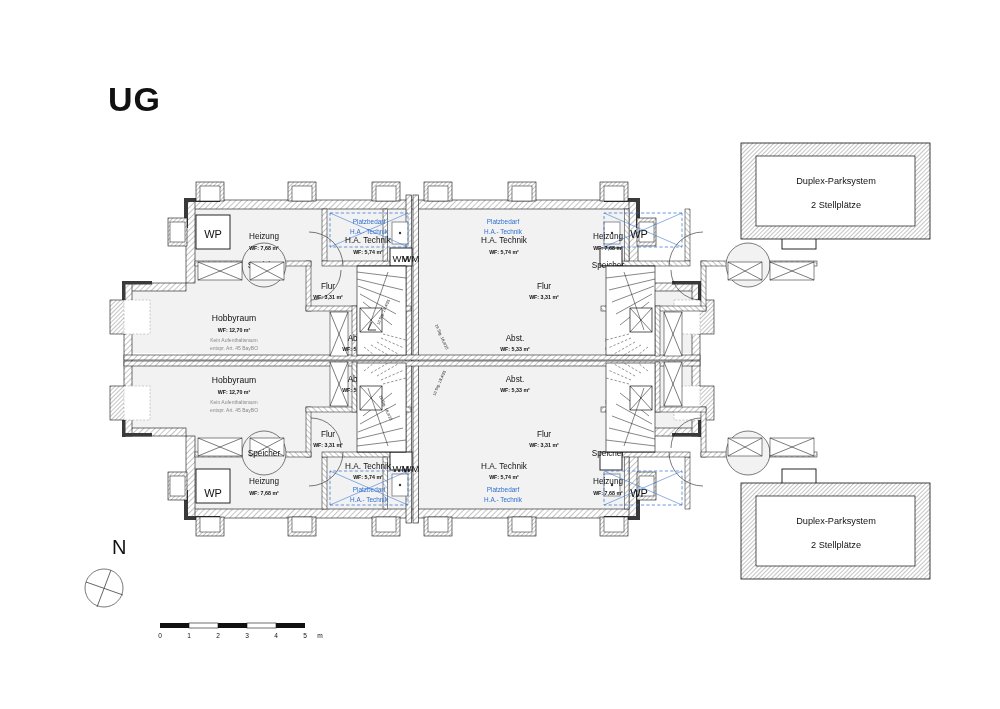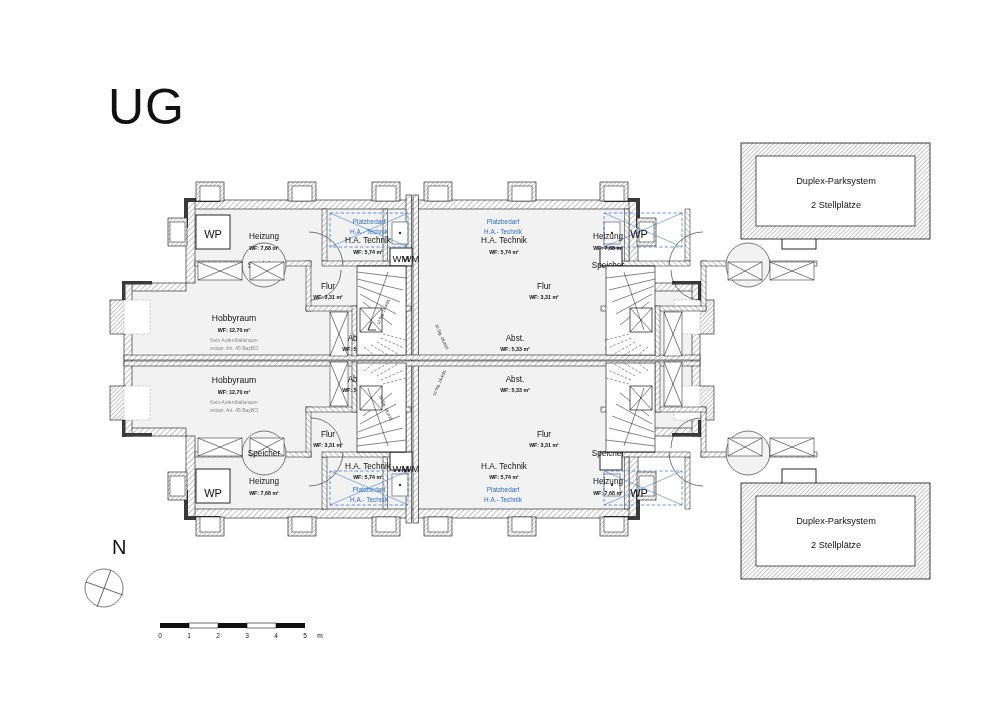--- a/index.html
+++ b/index.html
@@ -7,21 +7,21 @@
   body{
     width:1000px;height:709px;position:relative;overflow:hidden;
     font-family:"Liberation Sans", sans-serif;
     color:#111;
   }
   #root{position:absolute;inset:0;}
   svg{display:block;}
 
   .plan-title{
     position:absolute;left:108px;top:82px;
-    font-size:50px;letter-spacing:1px;font-weight:400;color:#111;
+    font-size:34px;letter-spacing:1px;font-weight:700;color:#111;
     line-height:1;
   }
 
   
   .rm-name{font-family:"Liberation Sans",sans-serif;font-size:8.2px;fill:#111;text-anchor:middle;}
   .rm-name-lg{font-family:"Liberation Sans",sans-serif;font-size:8.6px;fill:#111;text-anchor:middle;}
   .rm-area{font-family:"Liberation Sans",sans-serif;font-size:5.3px;fill:#111;text-anchor:middle;font-weight:bold;}
   .rm-note{font-family:"Liberation Sans",sans-serif;font-size:5.0px;fill:#8a8a8a;text-anchor:middle;}
   .box-label{font-family:"Liberation Sans",sans-serif;font-size:11px;fill:#111;text-anchor:middle;}
   .blue-txt{font-family:"Liberation Sans",sans-serif;font-size:6.4px;fill:#2f6fd0;text-anchor:middle;}

